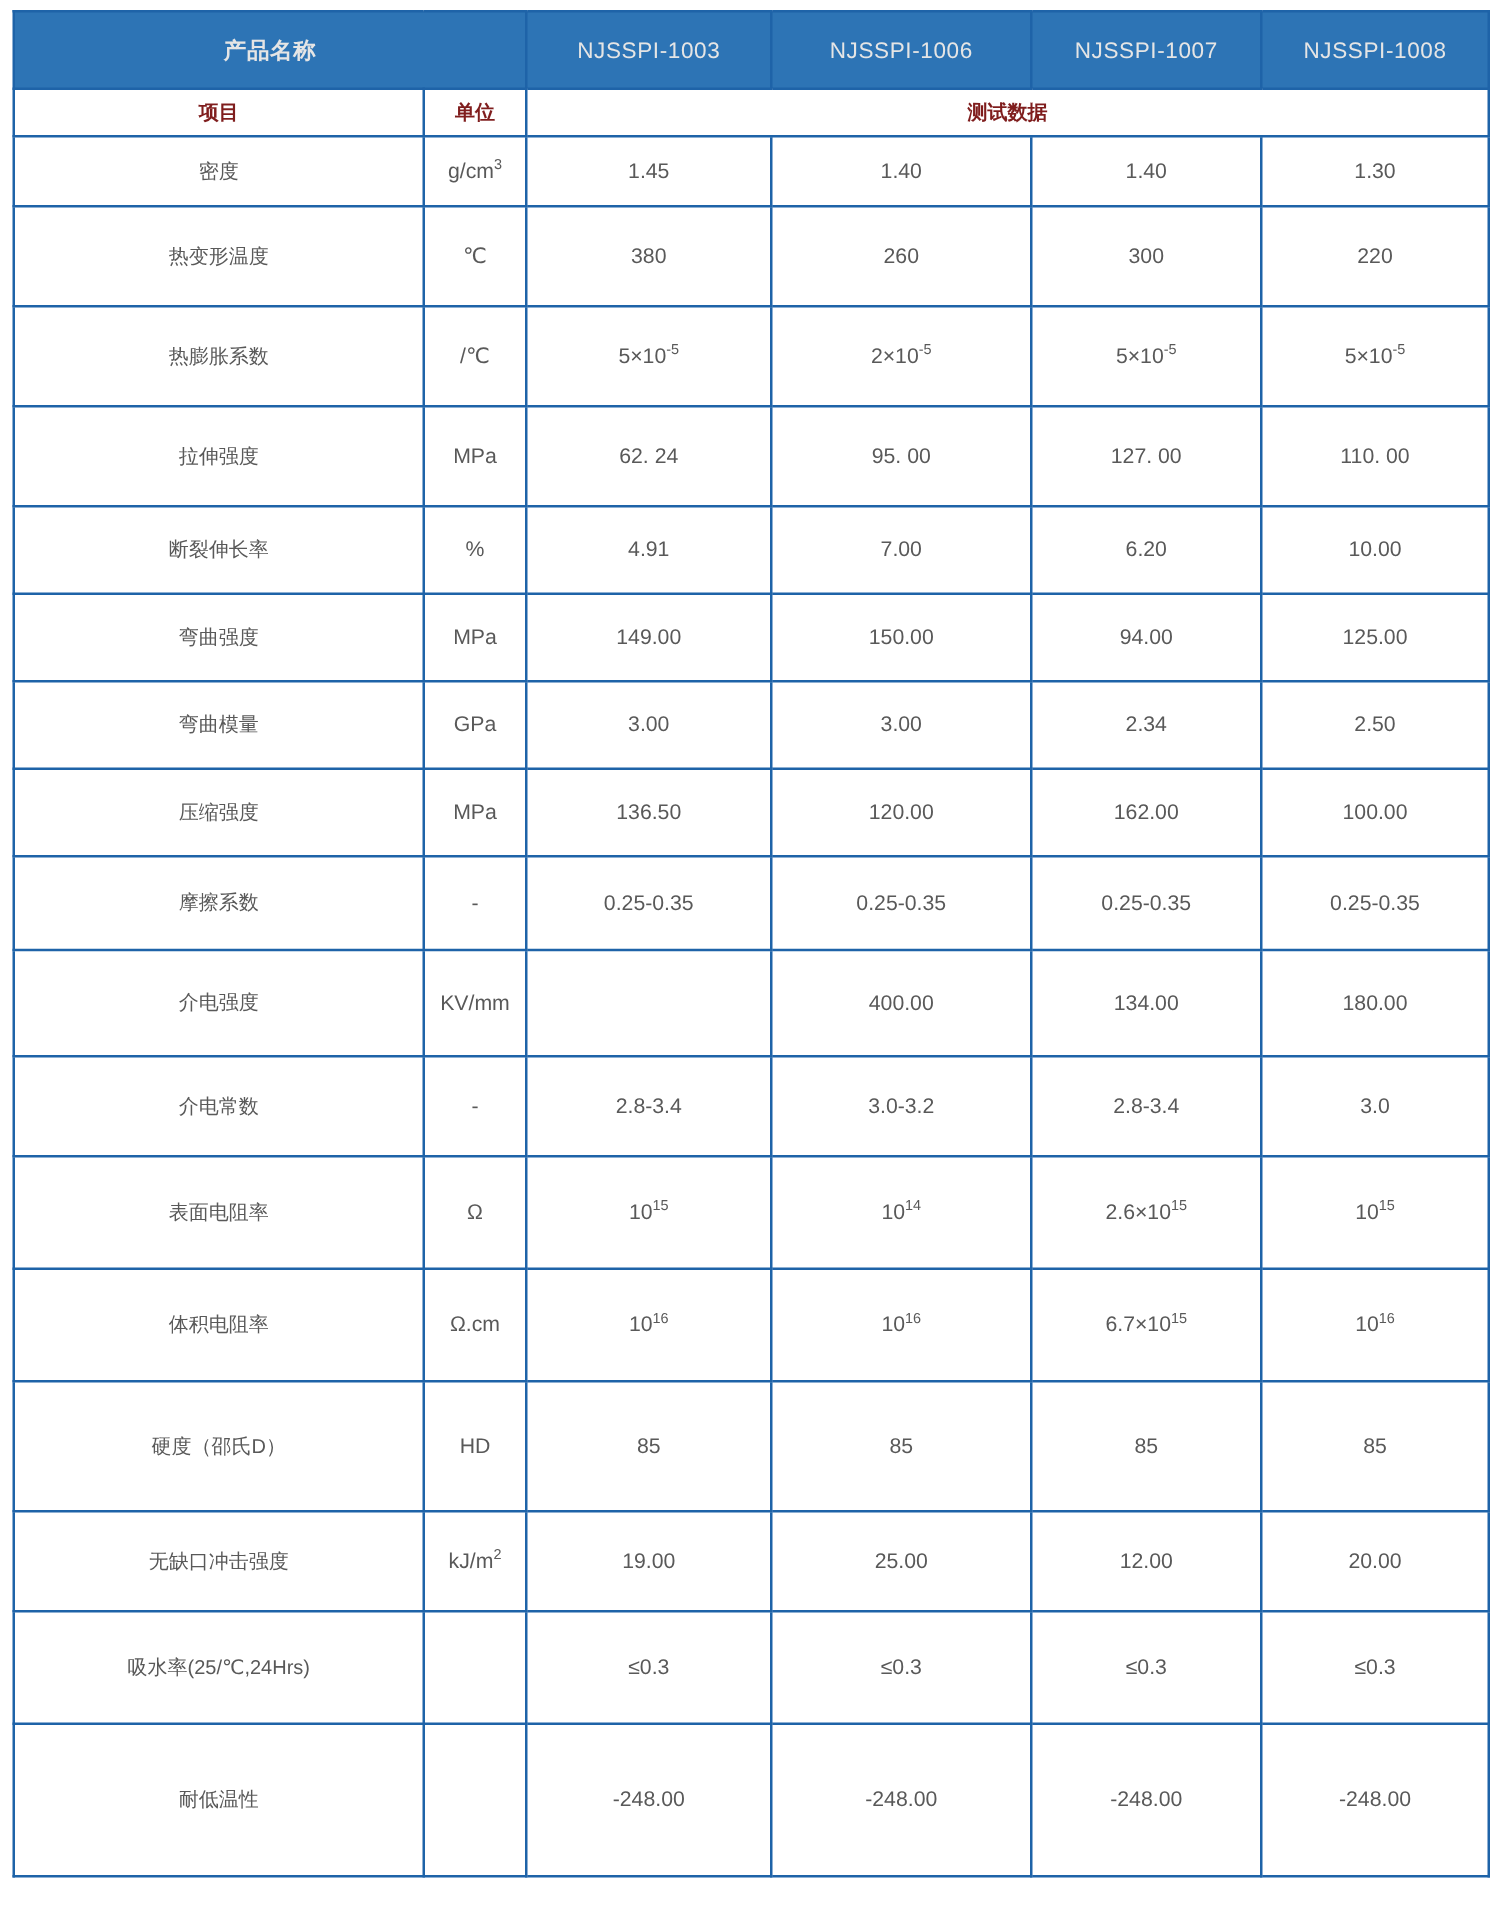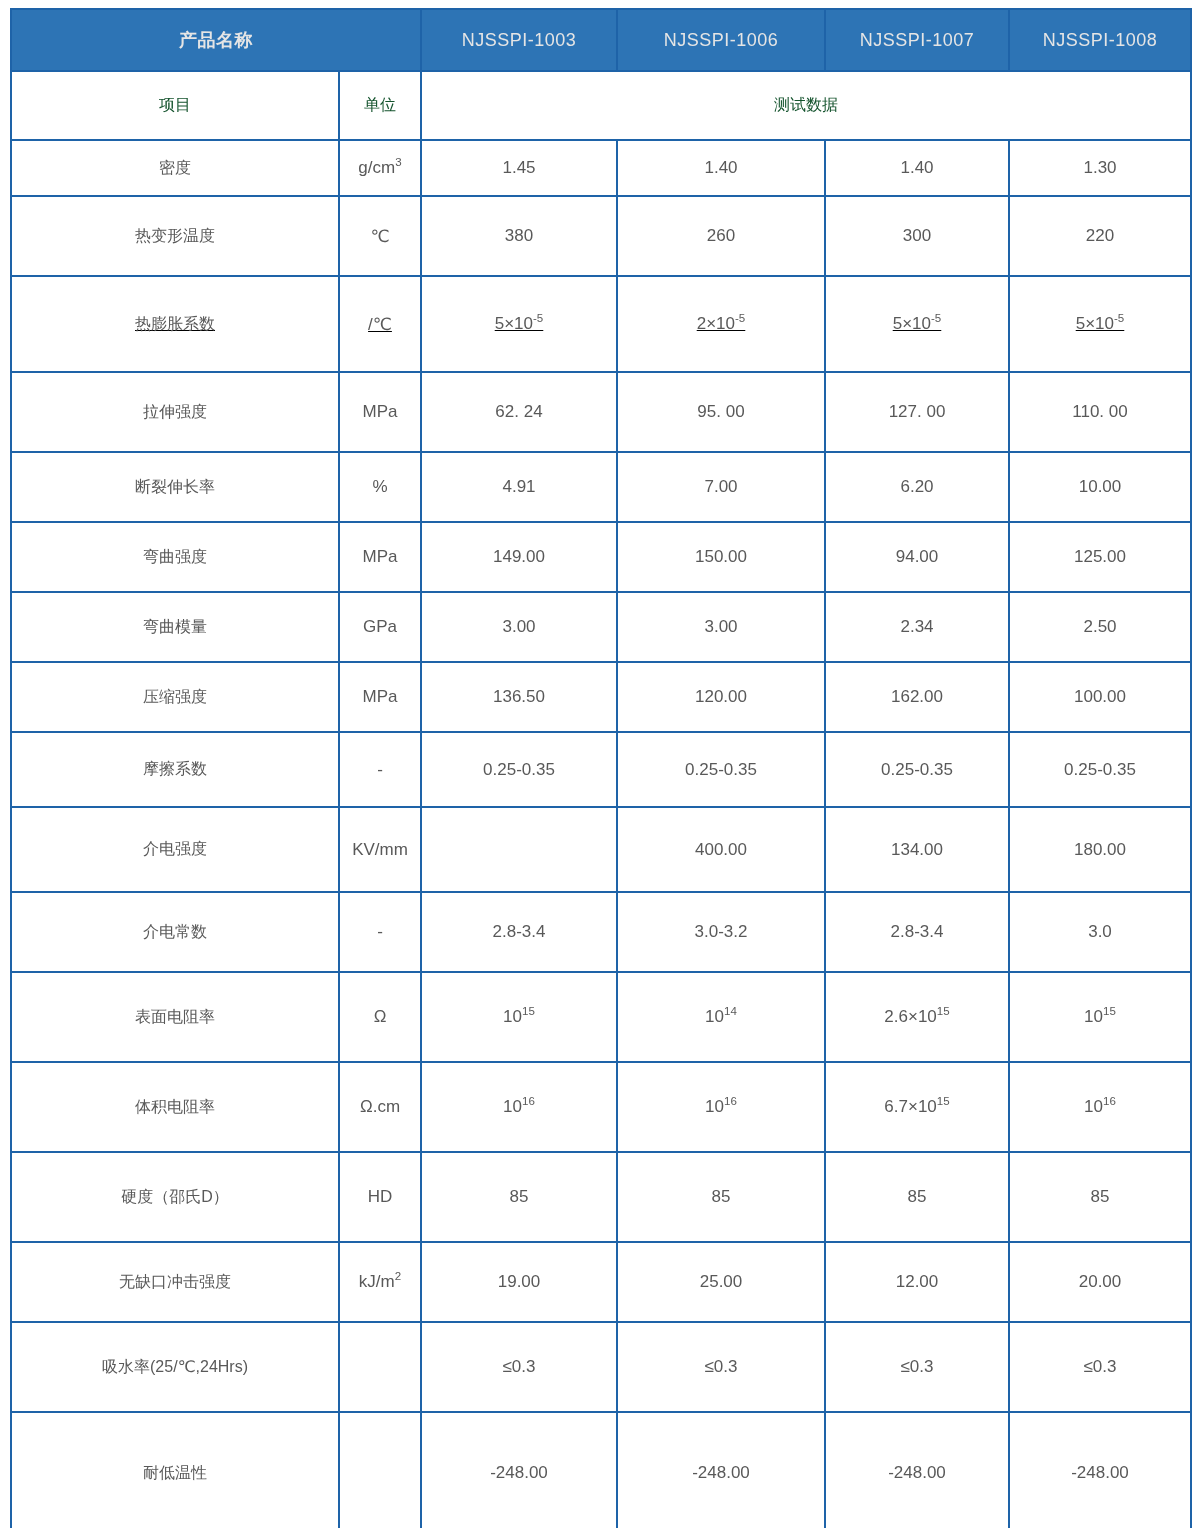--- a/index.html
+++ b/index.html
@@ -36,24 +36,24 @@
     font-size: 18px;
     font-weight: normal;
     letter-spacing: 0.5px;
   }
   tr.product-row th.product-label {
     font-weight: bold;
   }
   
   tr.sub-row th {
     background: #ffffff;
-    color: #14532d;
-    height: 69px;
+    color: #7f1d1d;
+    height: 38px;
     font-size: 16px;
-    font-weight: normal;
+    font-weight: bold;
   }
   
   tbody td {
     color: #595959;
     font-size: 17px;
     background: #ffffff;
   }
   tbody td.row-label {
     font-size: 16px;
   }
@@ -99,21 +99,21 @@
           <td>1.30</td>
         </tr>
         <tr style="height: 80px;">
           <td class="row-label">热变形温度</td>
           <td>℃</td>
           <td>380</td>
           <td>260</td>
           <td>300</td>
           <td>220</td>
         </tr>
-        <tr style="height: 96px; text-decoration: underline;">
+        <tr style="height: 80px;">
           <td class="row-label">热膨胀系数</td>
           <td>/℃</td>
           <td>5×10<sup>-5</sup></td>
           <td>2×10<sup>-5</sup></td>
           <td>5×10<sup>-5</sup></td>
           <td>5×10<sup>-5</sup></td>
         </tr>
         <tr style="height: 80px;">
           <td class="row-label">拉伸强度</td>
           <td>MPa</td>
@@ -187,21 +187,21 @@
           <td>10<sup>15</sup></td>
         </tr>
         <tr style="height: 90px;">
           <td class="row-label">体积电阻率</td>
           <td>Ω.cm</td>
           <td>10<sup>16</sup></td>
           <td>10<sup>16</sup></td>
           <td>6.7×10<sup>15</sup></td>
           <td>10<sup>16</sup></td>
         </tr>
-        <tr style="height: 90px;">
+        <tr style="height: 104px;">
           <td class="row-label">硬度（邵氏D）</td>
           <td>HD</td>
           <td>85</td>
           <td>85</td>
           <td>85</td>
           <td>85</td>
         </tr>
         <tr style="height: 80px;">
           <td class="row-label">无缺口冲击强度</td>
           <td>kJ/m<sup>2</sup></td>

